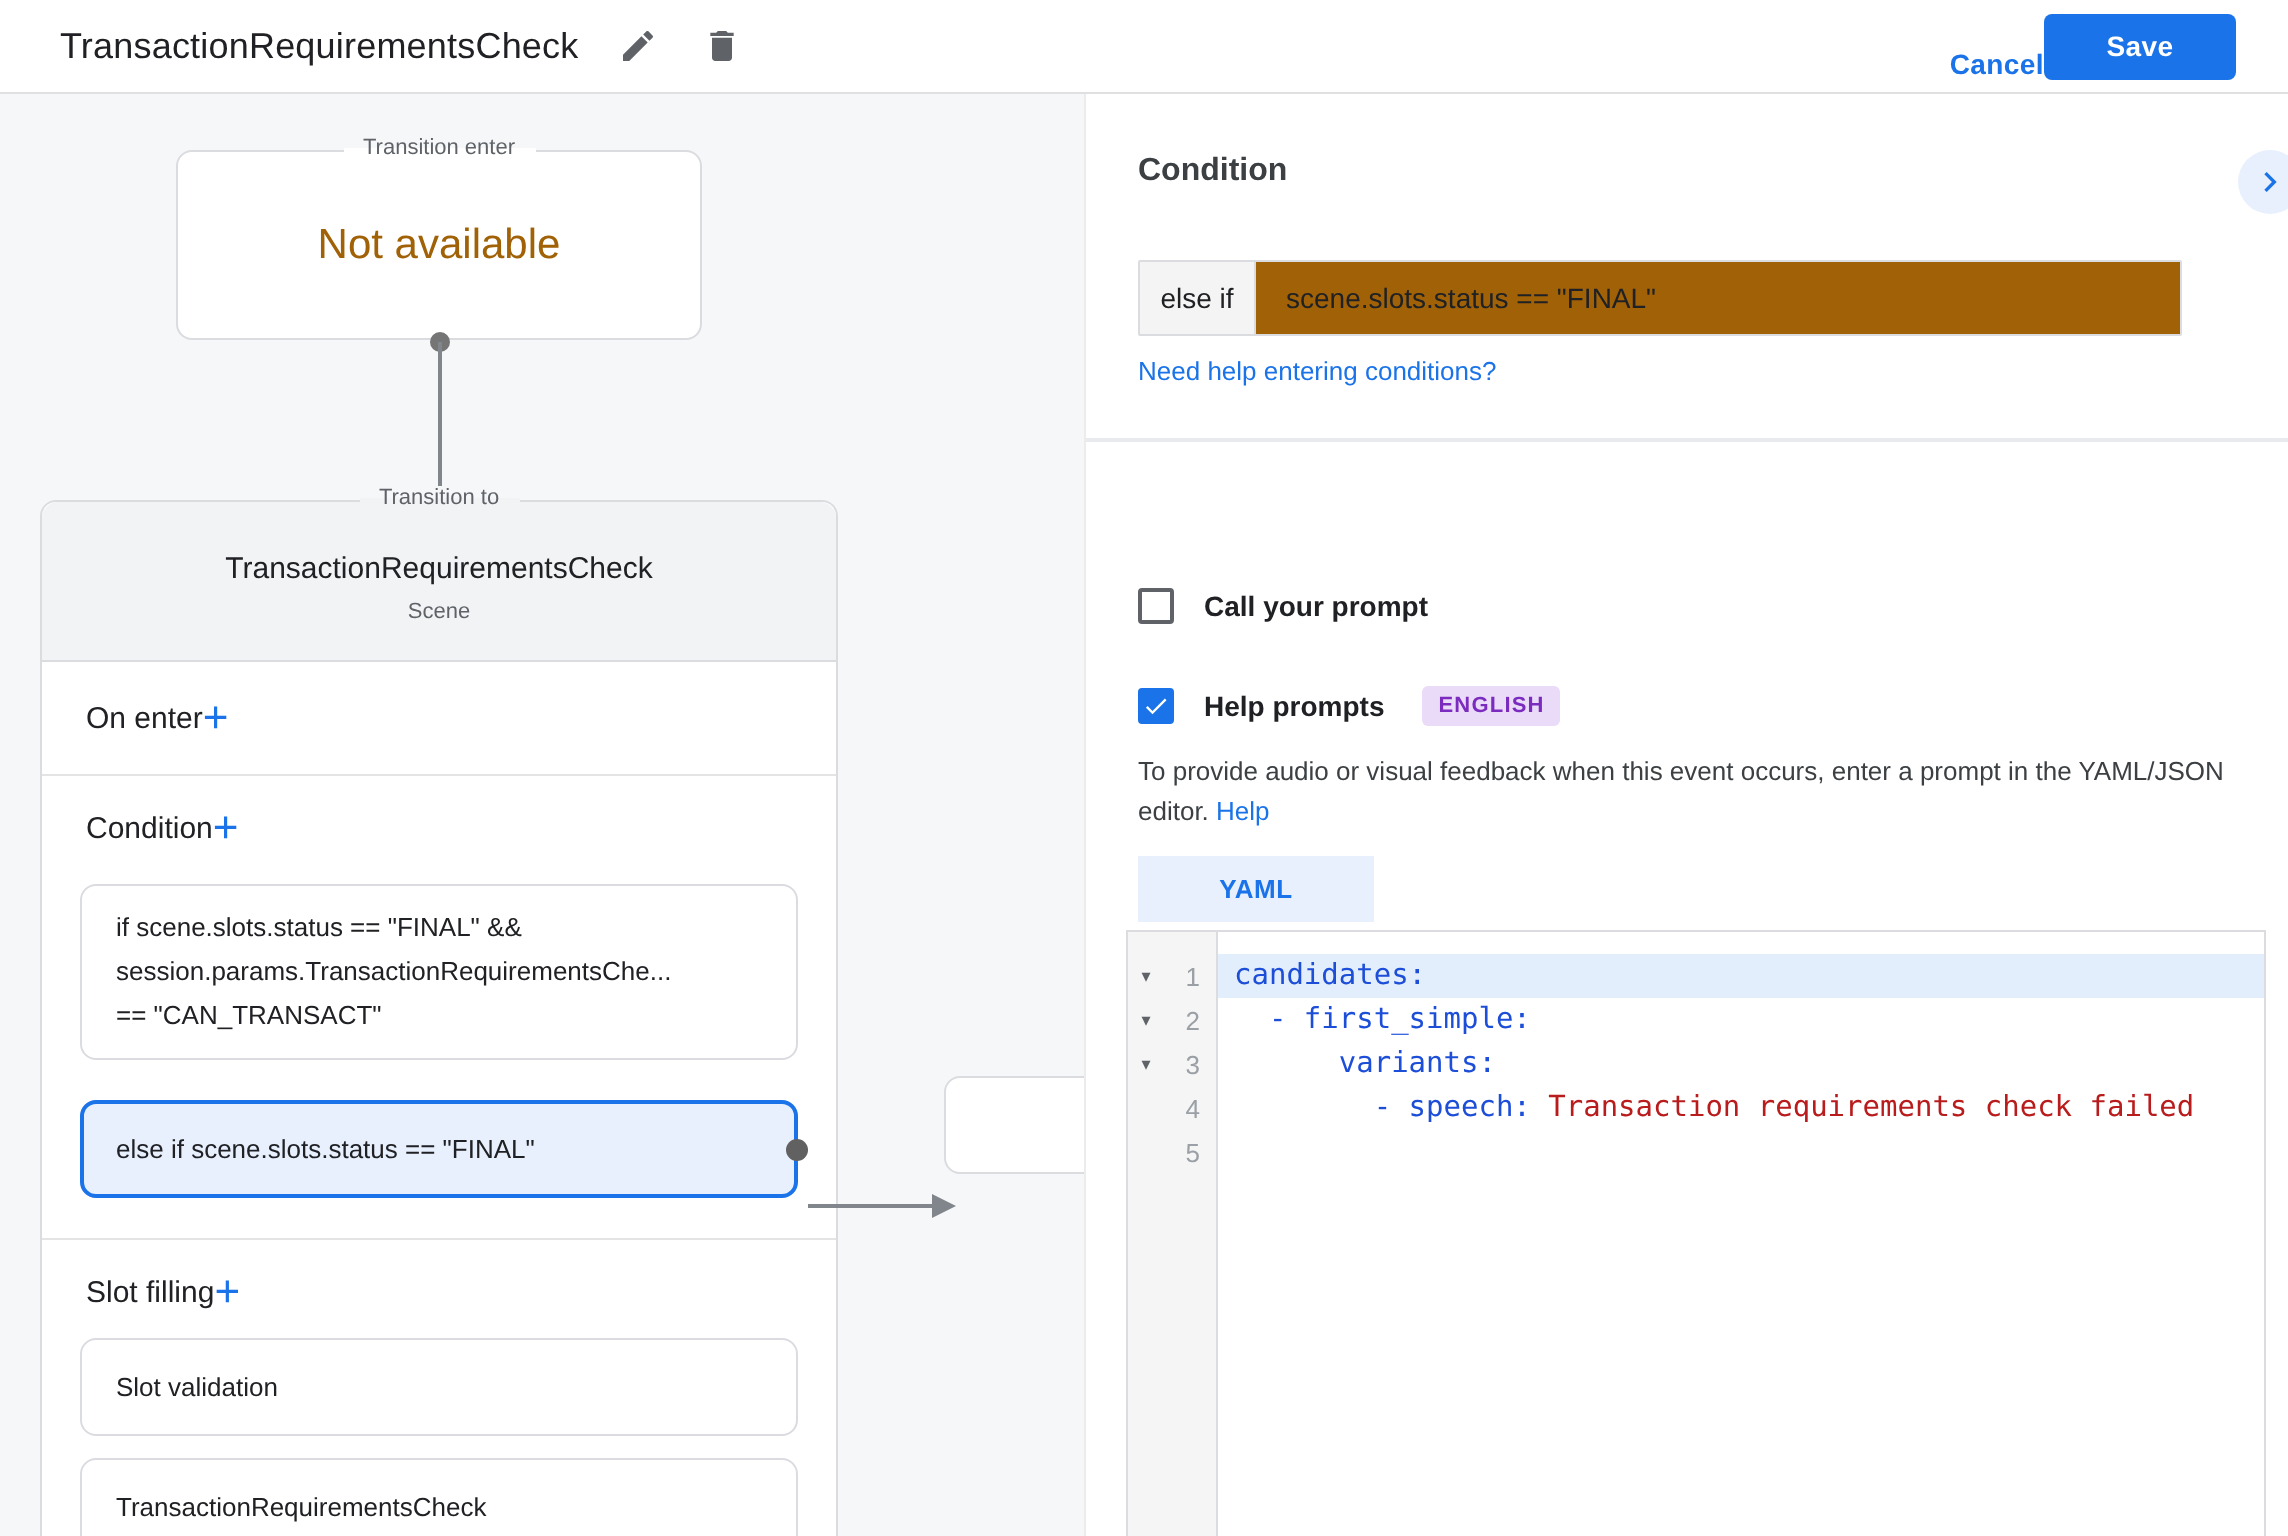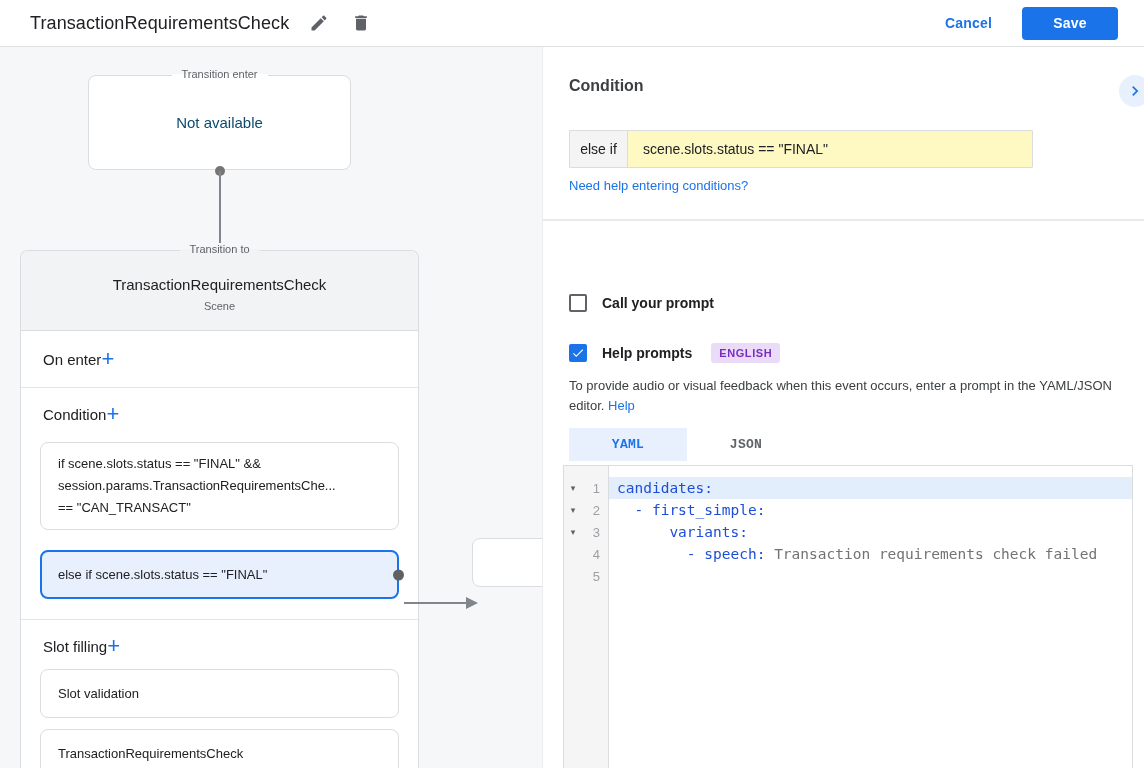--- a/index.html
+++ b/index.html
@@ -10,42 +10,42 @@
   .app-header {
     height:47px; background:#fff; border-bottom:1px solid #e0e0e0;
     display:flex; align-items:center; justify-content:space-between;
     padding:0 14px 0 30px; position:relative; z-index:5;
   }
   .title-area { display:flex; align-items:center; gap:18px; }
   .page-title { font-size:18px; font-weight:400; color:#202124; letter-spacing:.1px; }
   .icon-btn { width:24px; height:24px; border:none; background:transparent; cursor:pointer;
     display:flex; align-items:center; justify-content:center; }
   .icon-btn svg { width:20px; height:20px; fill:#5f6368; }
-  .actions { display:flex; align-items:center; gap:30px; padding-right:12px; }
+  .actions { display:flex; align-items:flex-end; padding-right:12px; }
   .cancel-btn { border:none; background:transparent; color:#1a73e8; font-size:14px;
     font-weight:700; font-family:"Liberation Sans",sans-serif; cursor:pointer; letter-spacing:.2px; }
   .save-btn { background:#1a73e8; color:#fff; border:none; border-radius:4px;
     width:96px; height:33px; font-size:14px; font-weight:700; letter-spacing:.2px;
     font-family:"Liberation Sans",sans-serif; cursor:pointer; }
 
   
   .main { position:relative; width:1144px; height:721px; }
   .canvas { position:absolute; left:0; top:0; width:542px; height:721px;
     background:#f6f7f9; overflow:hidden; }
   .panel { position:absolute; left:542px; top:0; width:602px; height:721px;
     background:#fff; overflow:hidden; border-left:1px solid #ececec; }
 
   
   .legend-label { position:absolute; top:-8px; left:50%; transform:translateX(-50%);
     font-size:11px; color:#5f6368; padding:0 10px; white-space:nowrap; }
   .tfrom-box { position:absolute; left:88px; top:28px; width:263px; height:95px;
     background:#fff; border:1px solid #dadce0; border-radius:8px; }
   .tfrom-box .legend-label { background:linear-gradient(#f6f7f9 50%, #ffffff 50%); }
   .tfrom-content { width:100%; height:100%; display:flex; align-items:center;
-    justify-content:center; font-size:15px; color:#0c4a6e; }
+    justify-content:center; font-size:21px; color:#a16207; }
 
   .arrow-down { position:absolute; left:208px; top:116px; }
 
   
   .scene-card { position:absolute; left:20px; top:203px; width:399px; height:560px;
     background:#fff; border:1px solid #dadce0; border-radius:8px 8px 0 0; border-bottom:none; }
   .scene-card .legend-label { background:linear-gradient(#f6f7f9 50%, #f1f3f4 50%); }
   .card-header { background:#f1f3f4; border-bottom:1px solid #dadce0;
     border-radius:8px 8px 0 0; height:80px; display:flex; flex-direction:column;
     align-items:center; justify-content:center; gap:7px; padding-top:6px; }
@@ -79,23 +79,23 @@
     background:#fff; border:1px solid #dadce0; border-radius:8px; }
 
   
   .panel-inner { position:relative; width:602px; height:721px; padding:0 0 0 26px; }
   .panel-title { position:absolute; left:26px; top:30px; font-size:16px; color:#3c4043; }
   .collapse-btn { position:absolute; left:576px; top:28px; width:32px; height:32px;
     border-radius:50%; background:#e8f0fe; border:none; cursor:pointer;
     display:flex; align-items:center; justify-content:center; }
   .collapse-btn svg { width:20px; height:20px; fill:#1a73e8; }
 
-  .cond-row { position:absolute; left:26px; top:83px; width:464px; height:38px;
+  .cond-row { position:absolute; left:26px; top:83px; width:522px; height:38px;
     border:1px solid #dadce0; border-radius:1px; display:flex; align-items:stretch;
-    background:#fef9c3; }
+    background:#a16207; }
   .cond-prefix { width:58px; background:#f4f4f4; border-right:1px solid #dadce0;
     display:flex; align-items:center; justify-content:center; font-size:14px; color:#202124; }
   .cond-input { flex:1; border:none; outline:none; padding:0 15px; font-size:14px;
     color:#202124; font-family:"Liberation Sans",sans-serif; background:transparent; }
   .help-link { position:absolute; left:26px; top:131px; font-size:13px; color:#1a73e8;
     text-decoration:none; }
 
   .panel-divider { position:absolute; left:0; top:172px; width:602px; height:2px;
     background:#e8eaed; }
 
@@ -113,38 +113,38 @@
   .lang-badge { margin-left:4px; background:#eadcf8; color:#7b2cbf; font-size:11px;
     font-weight:700; letter-spacing:.6px; padding:4px 8px; border-radius:3px; }
 
   .prompt-desc { position:absolute; left:26px; top:329px; width:566px; font-size:13px;
     color:#3c4043; line-height:20px; }
   .inline-link { color:#1a73e8; text-decoration:none; }
 
   .tabs { position:absolute; left:26px; top:381px; display:flex; height:33px; }
   .tab { width:118px; display:flex; align-items:center; justify-content:center;
     font-size:13px; font-weight:700; letter-spacing:.3px; cursor:pointer;
-    color:#5f6368; background:transparent; border:none; font-family:Liberation Mono, monospace; }
+    color:#5f6368; background:transparent; border:none; font-family:Liberation Sans, sans-serif; }
   .tab.active { color:#1a73e8; background:#e8f0fe; }
 
   .editor { position:absolute; left:20px; top:418px; width:570px; height:310px;
     border:1px solid #dadce0; background:#fff; }
   .gutter-bg { position:absolute; left:0; top:0; bottom:0; width:45px;
     background:#f5f5f5; border-right:1px solid #dadce0; }
   .elines { position:relative; padding-top:11px; }
   .eline { display:flex; align-items:center; height:22px; }
   .fold { width:18px; text-align:center; font-size:9px; color:#5f6368; flex:0 0 auto; }
   .lnum { width:20px; text-align:right; font-size:13px; color:#9aa0a6; flex:0 0 auto;
     font-family:"Liberation Sans",sans-serif; padding-right:2px; }
   .ecode { flex:1; margin-left:7px; padding-left:8px; white-space:pre;
     font-family:"DejaVu Sans Mono", monospace; font-size:14.5px; height:22px;
     line-height:22px; overflow:hidden; }
   .ecode.hl { background:#e2eefb; }
   .ykey { color:#1d4ed8; }
-  .yval { color:#737373; }
+  .yval { color:#b91c1c; }
 </style>
 </head>
 <body>
 
 <div class="app">
 
   <header class="app-header">
     <div class="title-area">
       <h1 class="page-title">TransactionRequirementsCheck</h1>
       <button class="icon-btn">
@@ -259,21 +259,20 @@
               </svg>
           </span>
           <span class="check-label">Help prompts</span>
           <span class="lang-badge">ENGLISH</span>
         </div>
 
         <p class="prompt-desc"><span>To provide audio or visual feedback when this event occurs, enter a prompt in the YAML/JSON editor.</span> <a class="inline-link" href="#">Help</a></p>
 
         <div class="tabs">
           <button class="tab active">YAML</button>
-          <button class="tab">JSON</button>
         </div>
 
         <div class="editor">
           <div class="gutter-bg"></div>
           <div class="elines">
             <div class="eline">
               <span class="fold">▾</span>
               <span class="lnum">1</span>
               <span class="ecode hl"><span class="ykey">candidates:</span><span class="yval"></span></span>
             </div>

